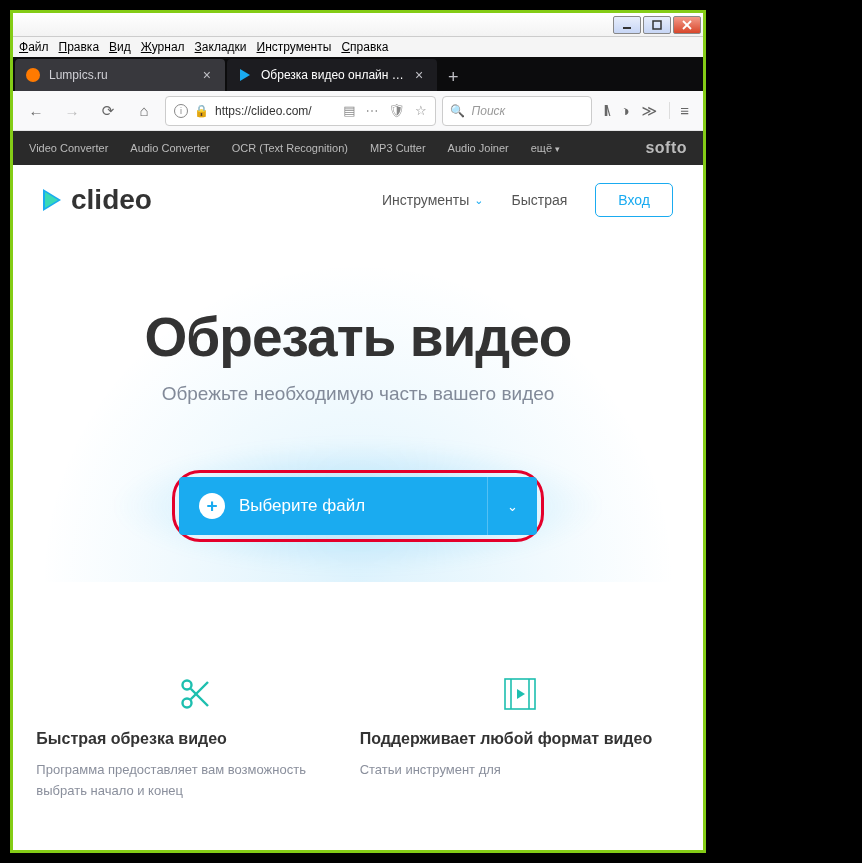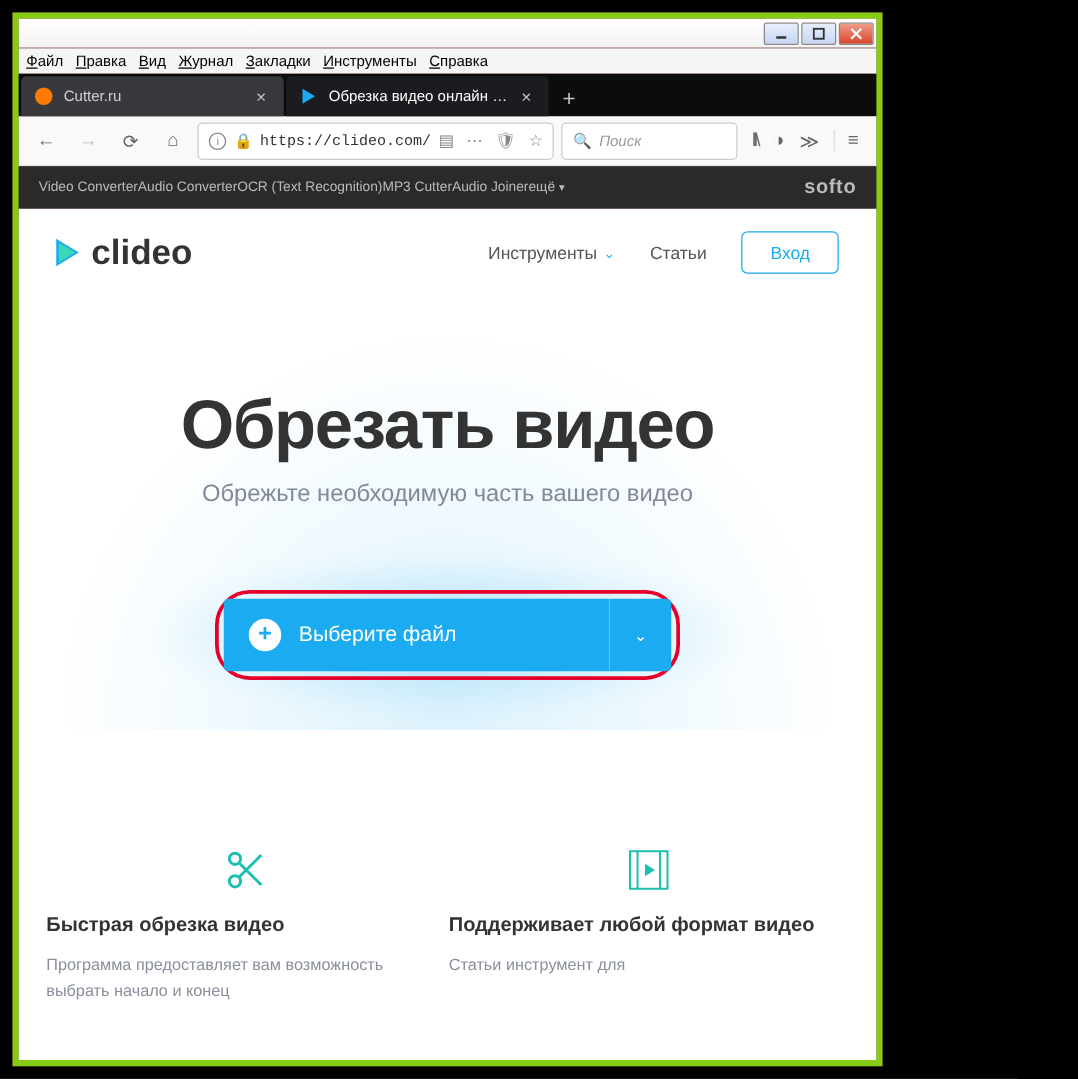--- a/index.html
+++ b/index.html
@@ -1,46 +1,46 @@
 <!DOCTYPE html>
 <html><head>
 <meta charset="utf-8">
 <style>
 * { margin:0; padding:0; box-sizing:border-box; font-family:Arial,Helvetica,sans-serif; }
 body { background:#000; display:flex; justify-content:center; align-items:flex-start; }
 .frame { width:862px; height:863px; background:#000; padding:10px; }
-.window { width:696px; height:843px; background:#7f1d1d; border:5px solid #84cc16; position:relative; }
+.window { width:696px; height:843px; background:#ef4444; border:3px solid #84cc16; position:relative; }
 .titlebar { height:24px; background:linear-gradient(#fff,#f3f3f3); border-bottom:1px solid #ccc; display:flex; align-items:center; justify-content:flex-end; padding:0 2px;}
 .winbtns { display:flex; gap:2px; }
 .winbtn { width:28px; height:18px; border:1px solid #888; border-radius:2px; font-size:10px; display:flex; align-items:center; justify-content:center; cursor:pointer;}
 .min { background:linear-gradient(#e8eefb,#c7d6f5);}
 .max { background:linear-gradient(#e8eefb,#c7d6f5);}
 .cls { background:linear-gradient(#f39b8a,#d8462a); color:#fff;}
 .menubar { height:20px; background:#f5f5f5; display:flex; align-items:center; font-size:12px; padding:0 6px; gap:10px; color:#000;}
 .menubar span u { text-decoration:underline; }
 .tabstrip { height:34px; background:#0c0c0d; display:flex; align-items:flex-end; }
 .tab { height:32px; min-width:210px; background:#38383d; color:#d0d0d6; display:flex; align-items:center; padding:0 10px; font-size:12px; border-top-left-radius:4px; border-top-right-radius:4px; margin-left:2px; position:relative; cursor:pointer;}
 .tab.active { background:#1c1c20; color:#fff;}
 .tab .tabclose { margin-left:auto; font-size:14px; color:#c0c0c6; padding:0 4px; cursor:pointer;}
 .tab .tabicon { width:16px; height:16px; margin-right:8px; display:flex; align-items:center; justify-content:center;}
 .newtab { width:32px; height:28px; display:flex; align-items:center; justify-content:center; color:#c0c0c6; font-size:18px; cursor:pointer;}
 .navrow { height:40px; background:#f9f9fa; border-bottom:1px solid #e5e5e6; display:flex; align-items:center; padding:0 8px; gap:6px;}
 .navbtn { width:30px; height:30px; display:flex; align-items:center; justify-content:center; color:#666; cursor:pointer; font-size:15px;}
 .navbtn.disabled { color:#bbb; cursor:default;}
 .urlbox { flex:1; height:30px; border:1px solid #ccc; border-radius:4px; background:#fff; display:flex; align-items:center; padding:0 8px; font-size:12px; color:#333; gap:6px;}
 .urlbox .lock { color:#4caf50; font-size:12px;}
 .urlbox .info { width:14px; height:14px; border:1px solid #888; border-radius:50%; font-size:9px; display:flex; align-items:center; justify-content:center; color:#888;}
-.urlbox .urltxt { flex:1; white-space:nowrap; overflow:hidden; text-overflow:ellipsis;font-family:Liberation Mono, monospace;}
+.urlbox .urltxt { flex:1; white-space:nowrap; overflow:hidden; text-overflow:ellipsis;}
 .urlicons { display:flex; gap:10px; color:#888; font-size:13px;}
 .searchbox { width:150px; height:30px; border:1px solid #ccc; border-radius:4px; background:#fff; display:flex; align-items:center; padding:0 8px; font-size:12px; color:#999;}
 .searchbox .mag { margin-right:6px; }
 .righticons { display:flex; gap:12px; color:#666; padding:0 6px; align-items:center;}
 .righticons span { cursor:pointer; font-size:15px;}
 .burger { border-left:1px solid #ddd; padding-left:10px;}
-.softobar { height:34px; background:#2a2a2a; display:flex; align-items:center; padding:0 16px; font-size:11px; color:#bbb; text-align:right;}
+.softobar { height:34px; background:#2a2a2a; display:flex; align-items:center; padding:0 16px; font-size:11px; color:#bbb; gap:22px;text-align:right;}
 .softobar .brand { margin-left:auto; font-size:16px; font-weight:600; letter-spacing:0.5px;}
 .sitebody { height:calc(100% - 24px - 20px - 34px - 40px - 34px); overflow:hidden; background:#fff;}
 .header { height:70px; display:flex; align-items:center; padding:0 30px; }
 .logo { display:flex; align-items:center; gap:10px; font-size:28px; font-weight:700; color:#333;}
 .logo-tri { width:0; height:0; border-top:11px solid transparent; border-bottom:11px solid transparent; border-left:18px solid #1aabf0; position:relative;}
 .logo-tri::after{ content:''; position:absolute; left:-16px; top:-8px; width:0;height:0; border-top:8px solid transparent; border-bottom:8px solid transparent; border-left:13px solid #3ad9b6;}
 .hmenu { margin-left:auto; display:flex; align-items:center; gap:28px; font-size:14px; color:#555;}
 .hmenu .tools { display:flex; align-items:center; gap:5px; cursor:pointer;}
 .hmenu .chev { color:#1aabf0; font-size:11px;}
 .loginbtn { border:1px solid #1aabf0; color:#1aabf0; padding:8px 22px; border-radius:5px; cursor:pointer; font-size:14px;text-align:right;}
@@ -94,21 +94,21 @@
   <span><u>З</u>акладки</span>
   <span><u>И</u>нструменты</span>
   <span><u>С</u>правка</span>
 </div>
 
 <div class="tabstrip">
   <div class="tab">
     <span class="tabicon">
             <span style="width:14px;height:14px;background:#ff7a00;border-radius:50%;display:block;"></span>
           </span>
-    <span>Cutter.ru</span>
+    <span>Lumpics.ru</span>
     <span class="tabclose">×</span>
   </div>
   <div class="tab active">
     <span class="tabicon">
             <span style="width:0;height:0;border-top:6px solid transparent;border-bottom:6px solid transparent;border-left:10px solid #1aabf0;display:block;"></span>
           </span>
     <span style="max-width:150px;overflow:hidden;text-overflow:ellipsis;white-space:nowrap;">Обрезка видео онлайн — Обр</span>
     <span class="tabclose">×</span>
   </div>
   <div class="newtab">+</div>
@@ -156,21 +156,21 @@
   <div class="header">
     <div class="logo">
       <span class="logo-tri"></span>
       <span>clideo</span>
     </div>
     <div class="hmenu">
       <span class="tools">
         <span>Инструменты</span>
         <span class="chev">⌄</span>
       </span>
-      <span>Статьи</span>
+      <span>Быстрая</span>
       <span class="loginbtn">Вход</span>
     </div>
   </div>
 
   <div class="hero">
     <h1>Обрезать видео</h1>
     <p>Обрежьте необходимую часть вашего видео</p>
     <div class="filewrap">
       <div class="fileglow"></div>
       <div class="filehl">

